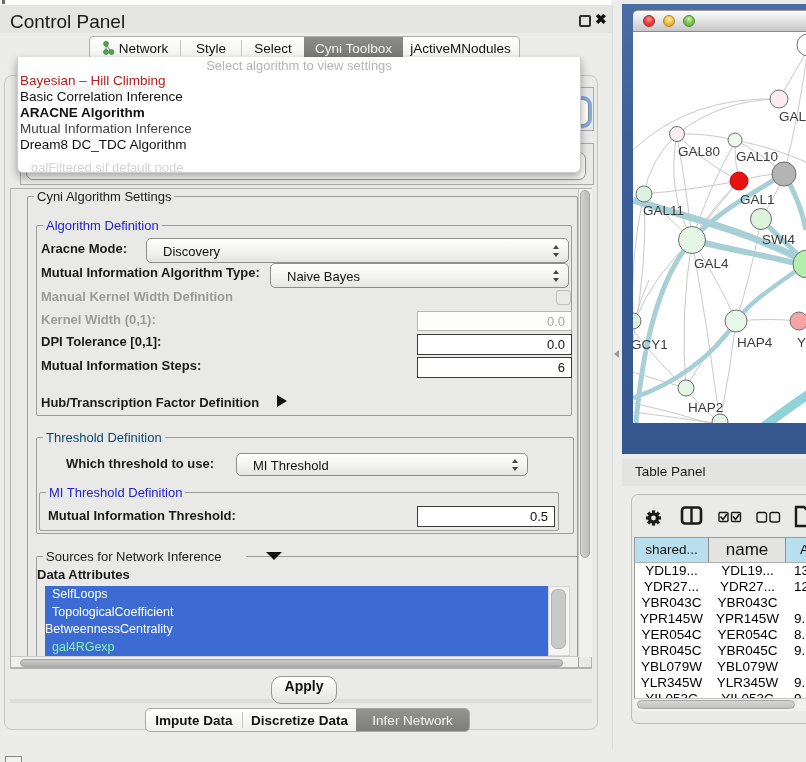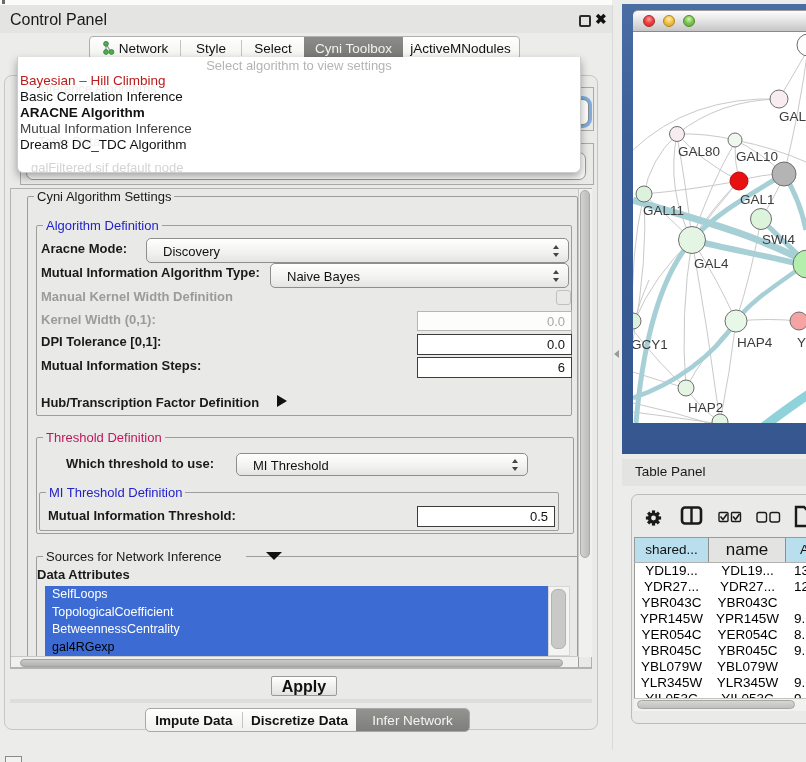--- a/index.html
+++ b/index.html
@@ -26,21 +26,21 @@
   .spin:after{content:"";position:absolute;left:0;bottom:0;
       border-left:3.5px solid transparent;border-right:3.5px solid transparent;
       border-top:4.5px solid #444;}
 </style>
 </head>
 <body>
 
 <div class="abs" style="left:0;top:0;width:612px;height:5px;background:#fbfbfa;"></div>
 <div class="abs" style="left:2px;top:0;width:3px;height:4px;background:#6a6a68;"></div>
 <div class="abs" style="left:0;top:5px;width:612px;height:28px;background:#e4e4e2;"></div>
-<div class="abs lbl" style="left:10px;top:11px;font-size:16px;">Control Panel</div>
+<div class="abs lbl" style="left:10px;top:11px;font-size:19px;">Control Panel</div>
 
 <div class="abs" style="left:579px;top:15px;width:8px;height:8px;border:2px solid #2c2c2c;border-radius:2px;"></div>
 <div class="abs" style="left:595px;top:11px;font-size:14px;font-weight:bold;color:#111;">✖</div>
 
 <div class="abs" style="left:89px;top:36px;height:22px;width:429px;border:1px solid #b0b0ae;
      border-radius:4px;display:flex;overflow:hidden;background:linear-gradient(180deg,#ffffff,#f1f1ef);">
   <div style="width:90px;display:flex;align-items:center;justify-content:center;font-size:13.5px;color:#111;">
     <svg width="13" height="14" viewBox="0 0 13 14" style="margin-right:4px;">
       <line x1="4" y1="3" x2="9" y2="11" stroke="#9a9a9a" stroke-width="1.2"></line>
       <line x1="4" y1="3" x2="4" y2="11" stroke="#9a9a9a" stroke-width="1.2"></line>
@@ -96,21 +96,21 @@
 <div class="abs lbl bold" style="left:41px;top:334px;">DPI Tolerance [0,1]:</div>
 <div class="field" style="left:417px;top:334px;width:147px;height:19px;border:1px solid #3c3c3a;color:#111;">0.0</div>
 <div class="abs lbl bold" style="left:41px;top:357.5px;">Mutual Information Steps:</div>
 <div class="field" style="left:417px;top:357px;width:147px;height:19px;border:1px solid #3c3c3a;color:#111;">6</div>
 
 <div class="abs lbl" style="left:41px;top:394.5px;font-weight:600;">Hub/Transcription Factor Definition</div>
 <div class="abs" style="left:277px;top:395px;width:0;height:0;border-top:6.5px solid transparent;
      border-bottom:6.5px solid transparent;border-left:10px solid #111;"></div>
 
 <div class="fs" style="left:36px;top:437px;width:536px;height:95px;">
-  <span style="background:#e9e9e7;color:#be185d;">Threshold Definition</span>
+  <span style="background:#e9e9e7;color:#0c4a6e;">Threshold Definition</span>
 </div>
 <div class="abs lbl bold" style="left:66px;top:456px;">Which threshold to use:</div>
 <div class="combo" style="left:236px;top:453px;width:290px;height:21px;">
     <span class="ct">MI Threshold</span>
     <div class="spin"></div>
   </div>
 <div class="fs" style="left:39px;top:492px;width:518px;height:37px;">
   <span style="background:#e9e9e7;color:#2222cc;">MI Threshold Definition</span>
 </div>
 <div class="abs lbl bold" style="left:48px;top:507.5px;">Mutual Information Threshold:</div>
@@ -118,38 +118,38 @@
 
 <div class="fs" style="left:36px;top:556px;width:541px;height:112px;border-bottom:none;">
   <span style="background:#e9e9e7;color:#1a1a1a;">Sources for Network Inference &nbsp;&nbsp;&nbsp;&nbsp;&nbsp;</span>
 </div>
 <div class="abs" style="left:266px;top:552px;width:0;height:0;border-left:8px solid transparent;
      border-right:8px solid transparent;border-top:8.5px solid #111;"></div>
 <div class="abs lbl bold" style="left:37px;top:566.5px;">Data Attributes</div>
 <div class="abs" style="left:45px;top:586px;width:503px;height:70px;background:#fff;overflow:hidden;">
   <div style="height:17.5px;background:#3c6bd4;color:#fff;font-size:12.5px;line-height:17.5px;padding-left:7px;">SelfLoops</div>
   <div style="height:17.5px;background:#3c6bd4;color:#fff;font-size:12.5px;line-height:17.5px;padding-left:7px;">TopologicalCoefficient</div>
-  <div style="height:17.5px;background:#3c6bd4;color:#fff;font-size:12.5px;line-height:17.5px;padding-left:7px;">BetweennessCentrality</div>
-  <div style="height:17.5px;background:#3c6bd4;color:#000000;font-size:12.5px;line-height:17.5px;padding-left:7px;">gal4RGexp</div>
+  <div style="height:17.5px;background:#3c6bd4;color:#fff;font-size:12.5px;line-height:17.5px;padding-left:0;">BetweennessCentrality</div>
+  <div style="height:17.5px;background:#3c6bd4;color:#86efac;font-size:12.5px;line-height:17.5px;padding-left:7px;">gal4RGexp</div>
 </div>
 <div class="abs" style="left:548px;top:586px;width:22px;height:70px;background:#f4f4f2;border:1px solid #d6d6d4;box-sizing:border-box;"></div>
 <div class="abs" style="left:551px;top:589px;width:13px;height:58px;border-radius:6px;background:#c9c9c7;border:1px solid #b2b2b0;"></div>
 
 <div class="abs" style="left:578px;top:189px;width:14px;height:468px;background:#f0f0ee;border-left:1px solid #c8c8c6;box-sizing:border-box;"></div>
 <div class="abs" style="left:580px;top:190px;width:10px;height:368px;border-radius:5px;
      background:linear-gradient(90deg,#d2d2d0,#bcbcba);border:1px solid #a8a8a6;box-sizing:border-box;"></div>
 <div class="abs" style="left:11px;top:656px;width:567px;height:12px;background:#f0f0ee;border-top:1px solid #c8c8c6;box-sizing:border-box;"></div>
 <div class="abs" style="left:20px;top:658.5px;width:543px;height:8.5px;border-radius:4px;
      background:linear-gradient(180deg,#cacac8,#b2b2b0);border:1px solid #a2a2a0;box-sizing:border-box;"></div>
 <div class="abs" style="left:10px;top:667px;width:582px;height:1.5px;background:#b2b2b0;"></div>
 
 <div class="abs" style="left:10px;top:699px;width:582px;height:4px;background:#dedddb;"></div>
 
-<div class="abs" style="left:271px;top:676px;width:66px;height:20px;border:1px solid #9a9a98;border-radius:2px;
-     background:linear-gradient(180deg,#ffffff,#e2e2e0);font-size:16px;font-weight:600;color:#111;
+<div class="abs" style="left:271px;top:676px;width:66px;height:28px;border:1px solid #9a9a98;border-radius:10px;
+     background:linear-gradient(180deg,#ffffff,#e2e2e0);font-size:14px;font-weight:600;color:#111;
      text-align:center;line-height:19px;box-sizing:border-box;">Apply</div>
 
 <div class="abs" style="left:145px;top:708px;height:22px;width:323px;border:1px solid #a8a8a6;
      border-radius:5px;display:flex;overflow:hidden;background:linear-gradient(180deg,#ffffff,#f0f0ee);">
   <div style="width:96px;display:flex;align-items:center;justify-content:center;font-size:13.5px;font-weight:600;color:#111;">Impute Data</div>
   <div style="width:1px;background:#c4c4c2;margin:3px 0;"></div>
   <div style="width:113px;display:flex;align-items:center;justify-content:center;font-size:13.5px;font-weight:600;color:#111;">Discretize Data</div>
   <div style="flex:1;display:flex;align-items:center;justify-content:center;font-size:13.5px;
        background:linear-gradient(180deg,#93938f,#7e7e7a);color:#f4f4f2;">Infer Network</div>
 </div>

